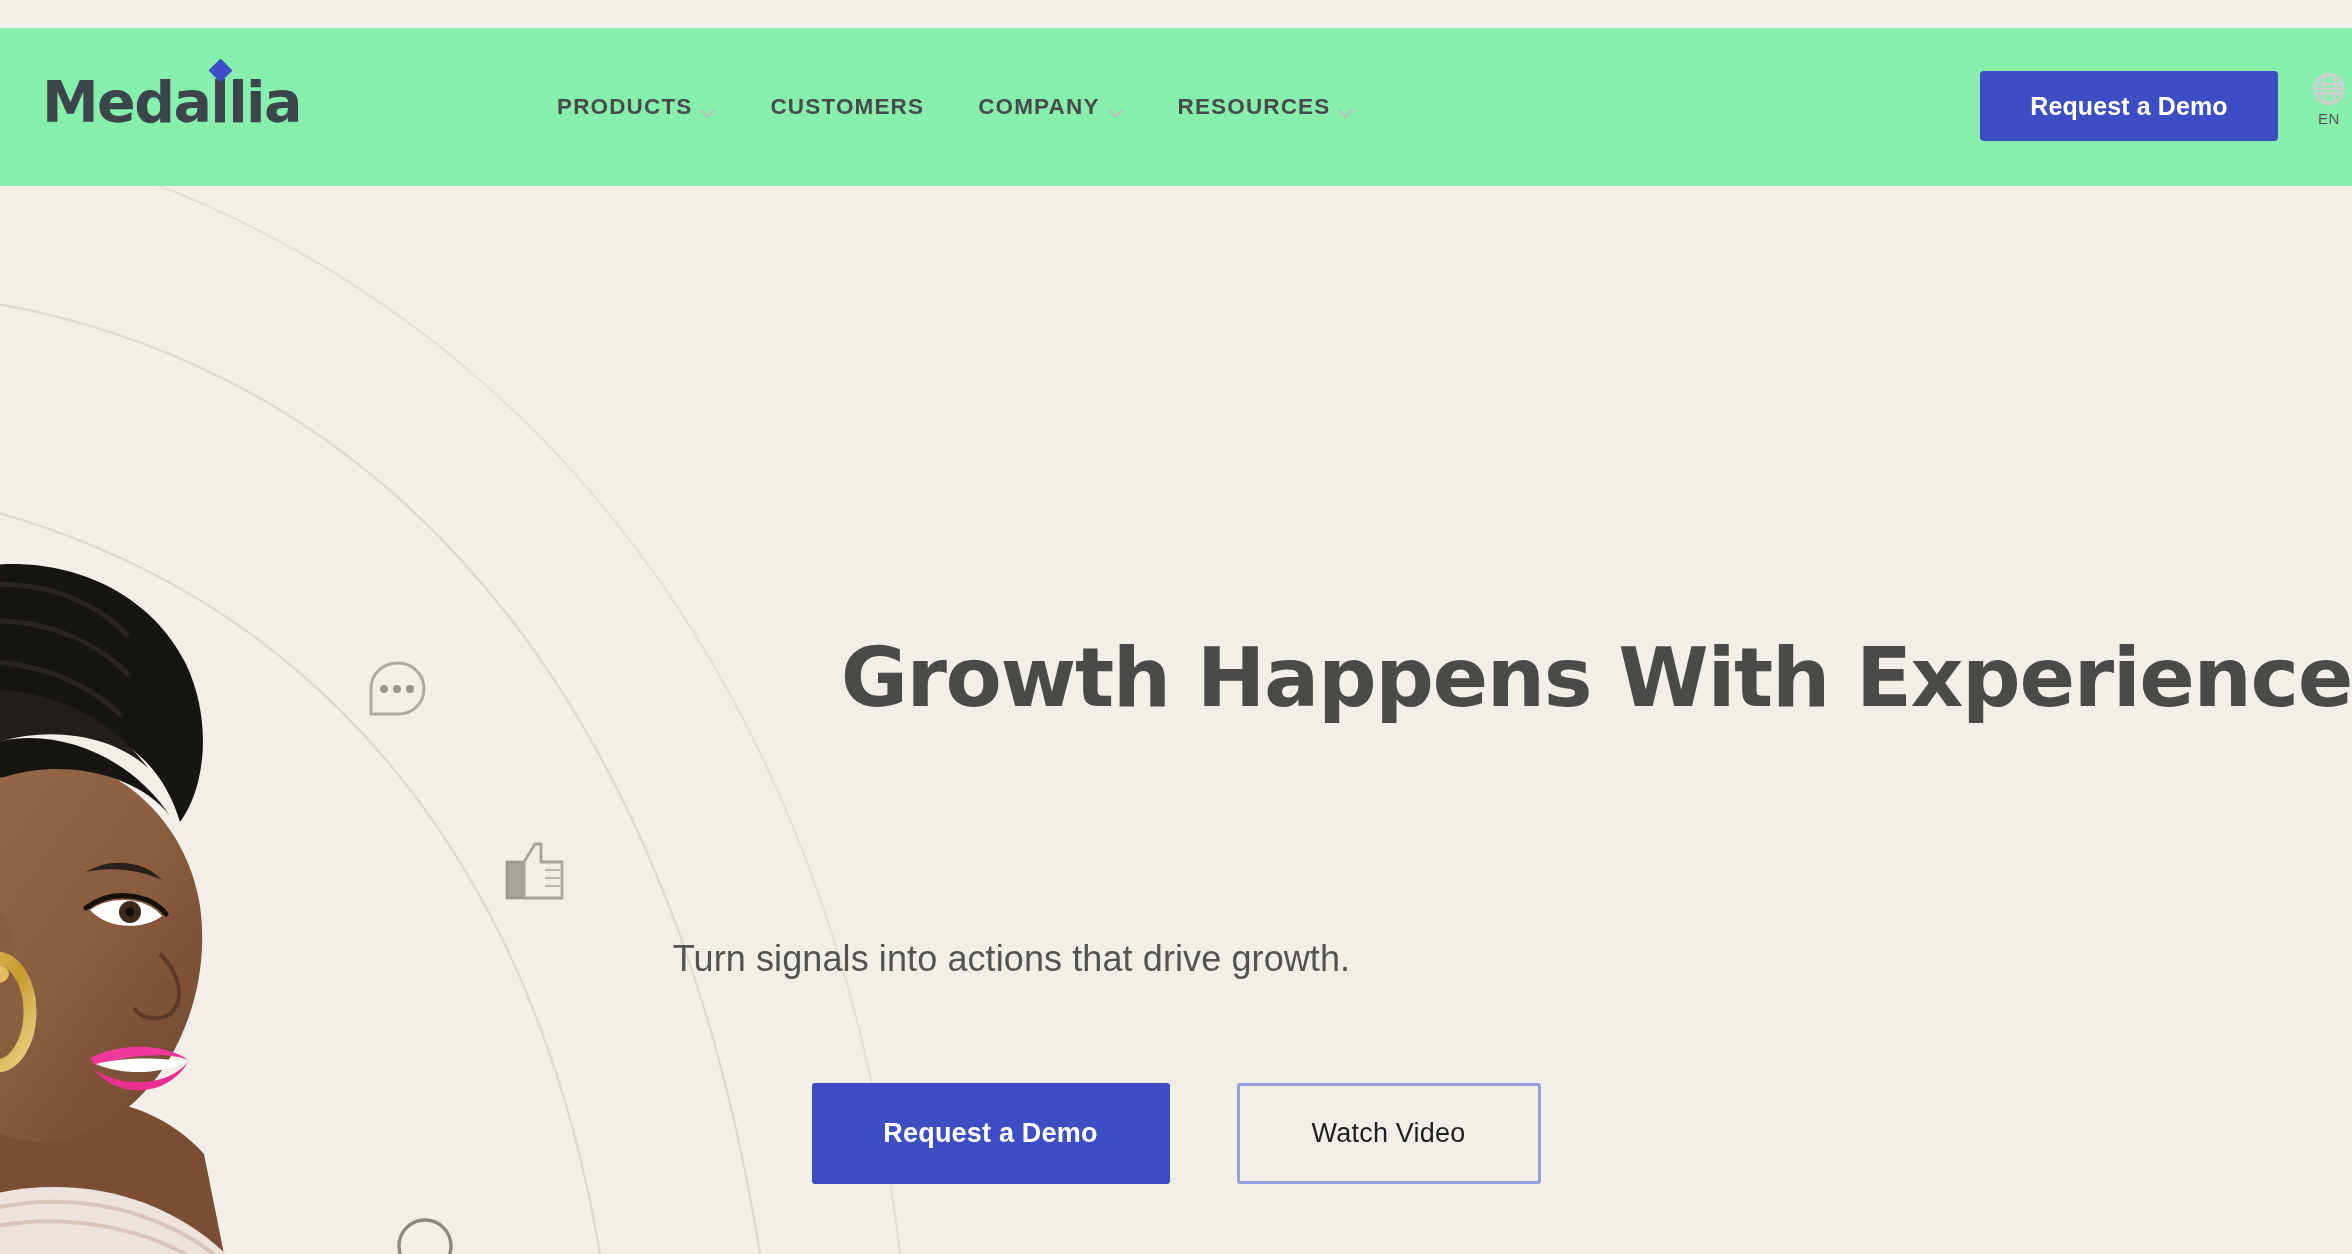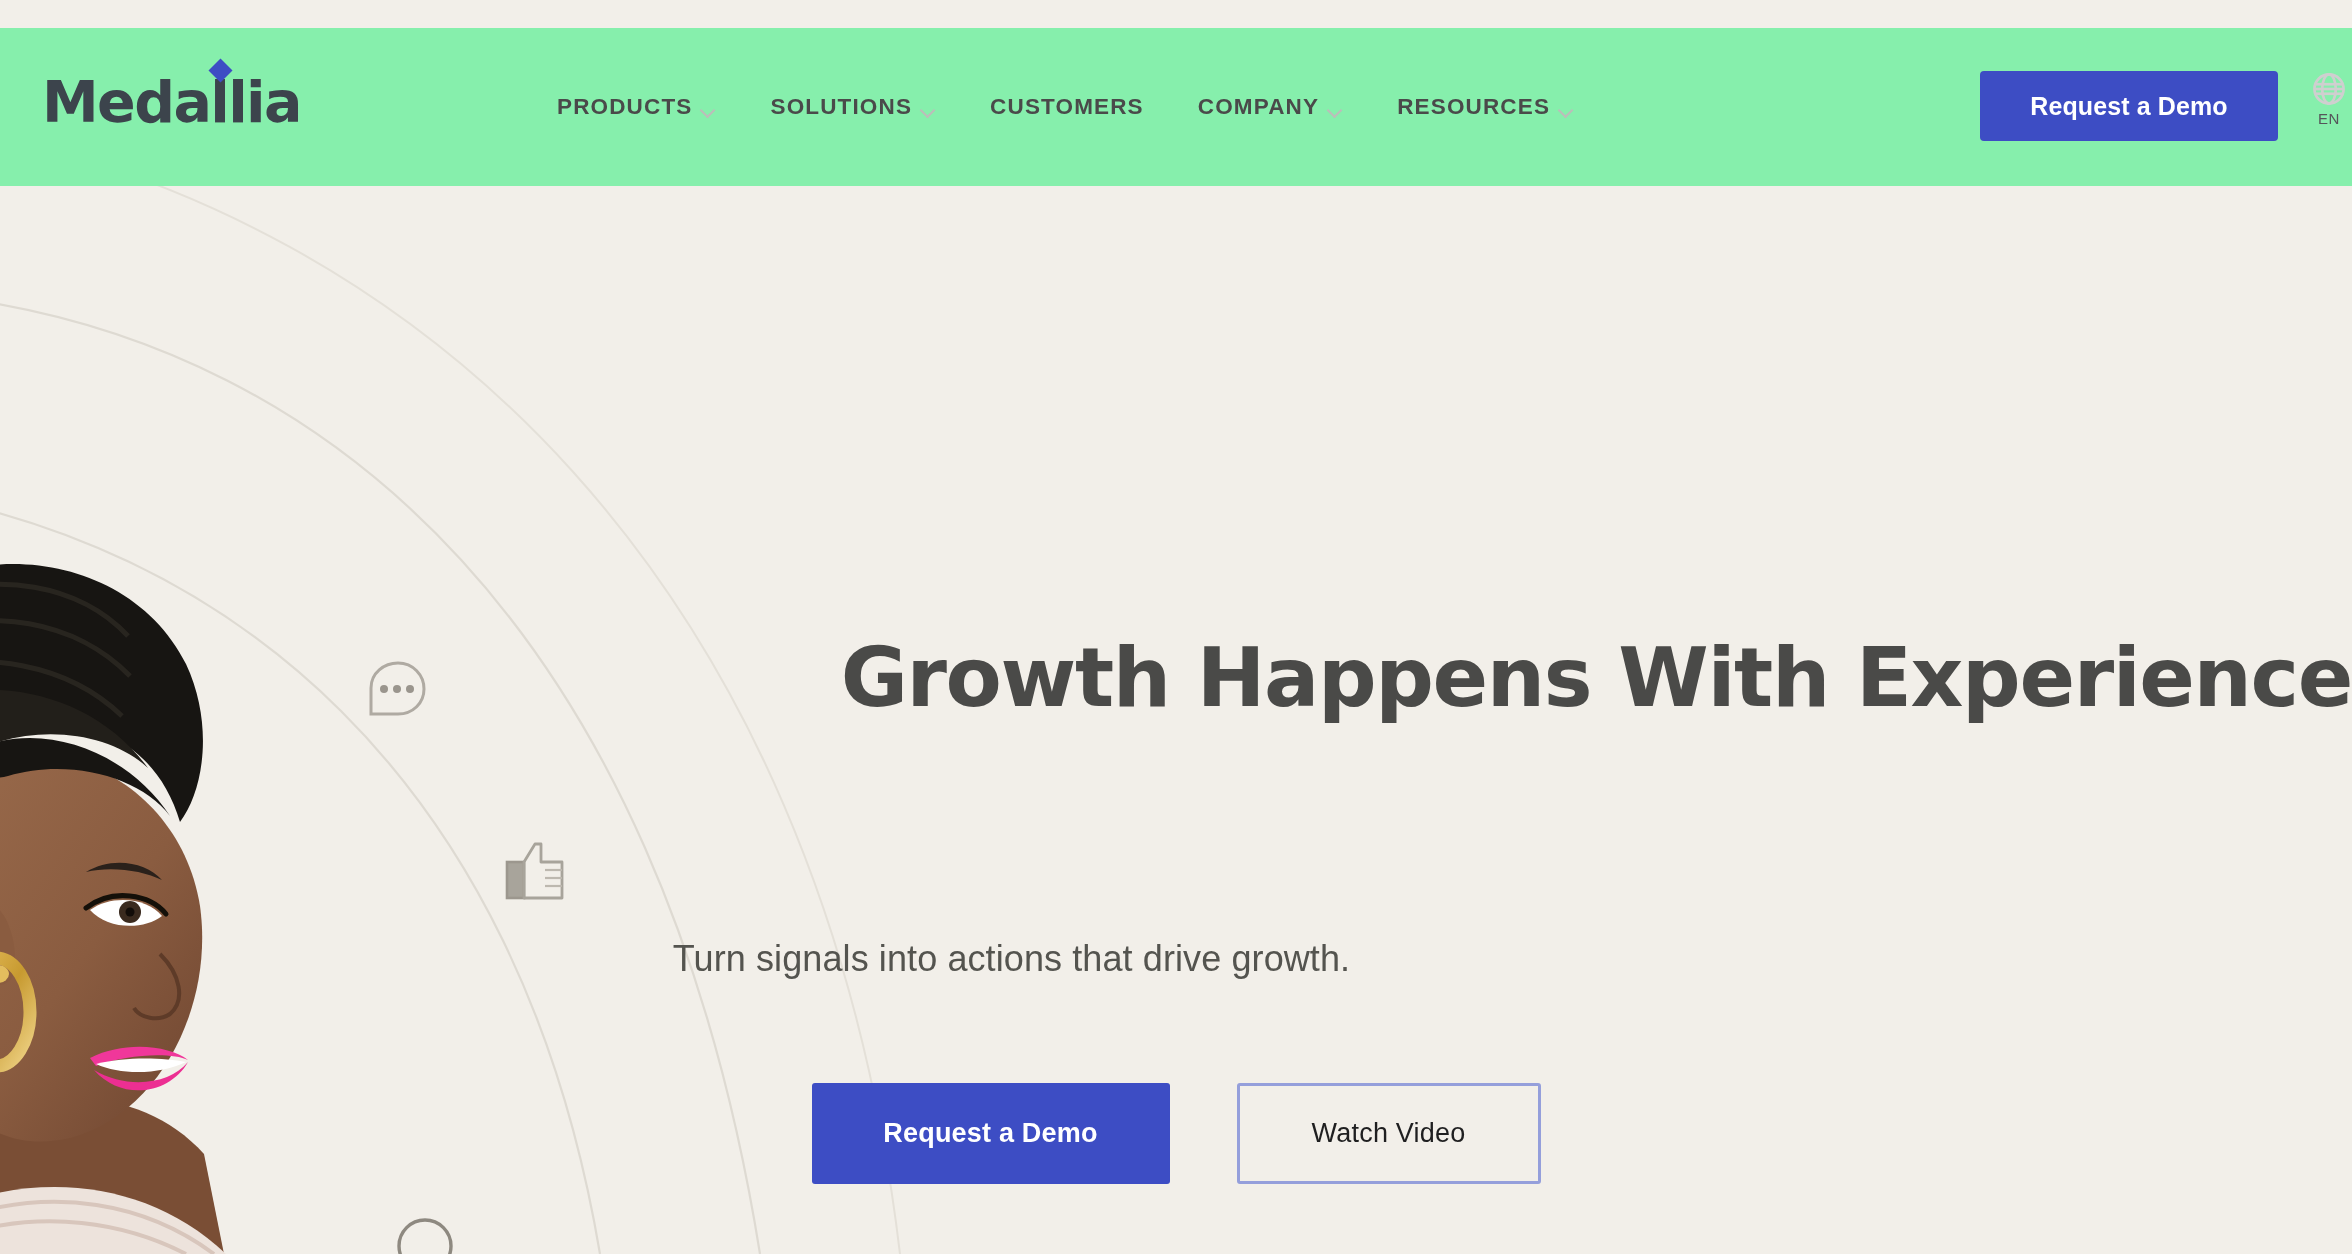--- a/index.html
+++ b/index.html
@@ -260,24 +260,20 @@
       <span class="logo-diamond"></span>
     </a>
 
     <nav class="nav">
 
       <a class="nav-item" href="#">
         <span class="nav-label">PRODUCTS</span>
         <span class="chev"></span>
       </a>
 
-      <a class="nav-item" href="#">
-        <span class="nav-label">SOLUTIONS</span>
-        <span class="chev"></span>
-      </a>
 
       <a class="nav-item" href="#">
         <span class="nav-label">CUSTOMERS</span>
       </a>
 
       <a class="nav-item" href="#">
         <span class="nav-label">COMPANY</span>
         <span class="chev"></span>
       </a>
 

